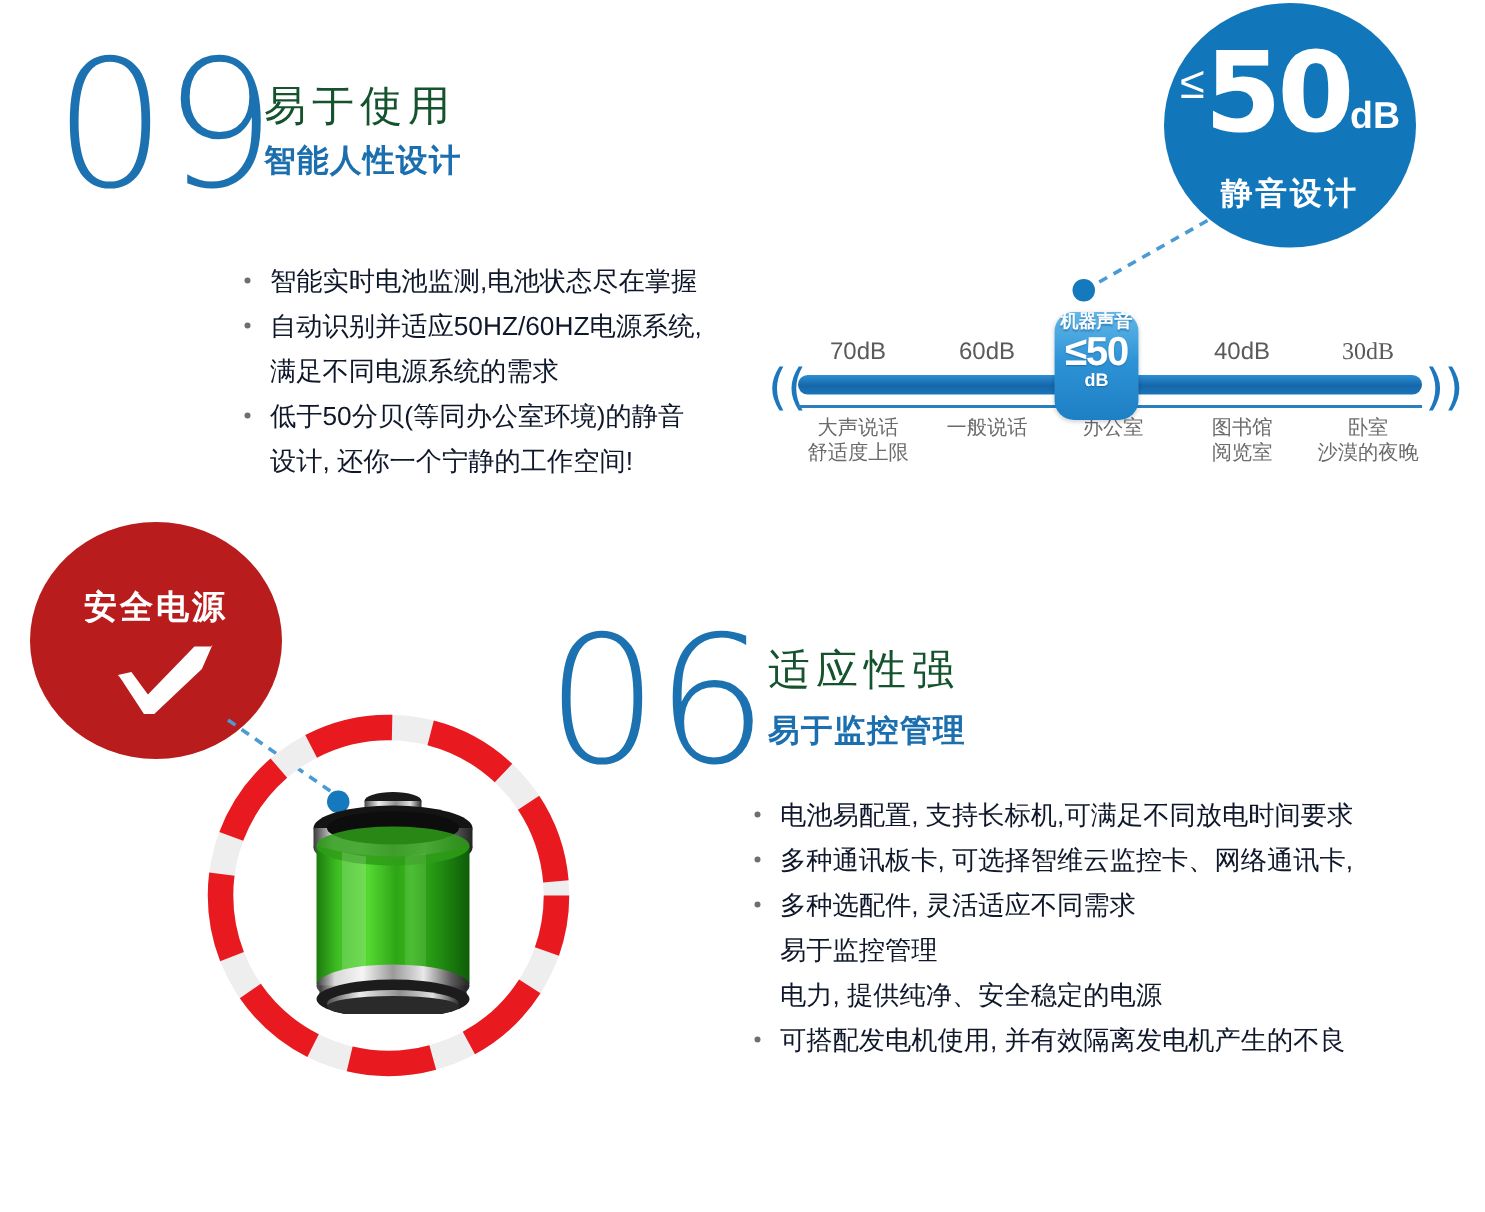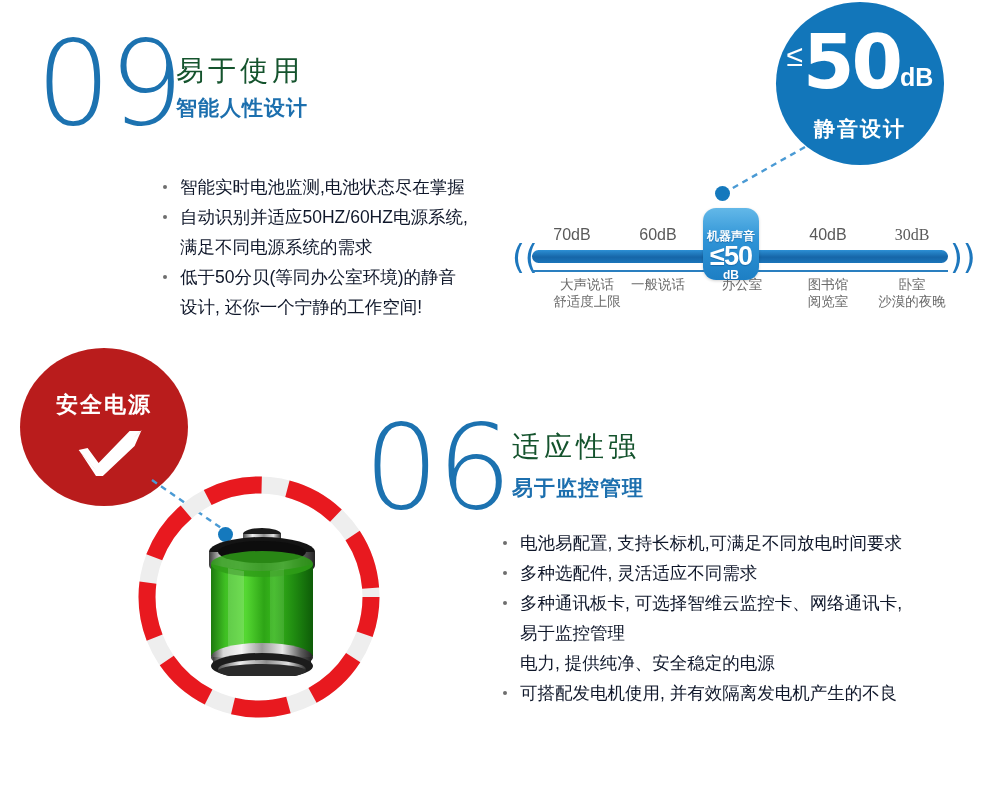--- a/index.html
+++ b/index.html
@@ -207,21 +207,21 @@
     border-radius:13px;
     background:linear-gradient(180deg,#63b8e8 0%,#2e93d6 45%,#1d7fc4 100%);
     box-shadow:0 1px 3px rgba(0,0,0,.18);
     text-align:center;
     color:#ffffff;
   }
   #badge .b-top{
     font-size:12px;
     font-weight:700;
     letter-spacing:0px;
-    padding-top:22px;
+    padding-top:0;
     line-height:13px;
     text-shadow:0 1px 1px rgba(0,60,120,.4);
   }
   #badge .b-mid{
     font-size:27px;
     font-weight:700;
     line-height:26px;
     letter-spacing:-1px;
     text-shadow:0 1px 1px rgba(0,60,120,.4);
   }
@@ -275,21 +275,21 @@
     <div class="wave" id="wave-r">))</div>
 
     <div id="scale-bar"></div>
     <div id="scale-underline"></div>
 
     <div class="tick-val" style="left:12px;width:100px;">70dB</div>
     <div class="tick-val" style="left:98px;width:100px;">60dB</div>
     <div class="tick-val" style="left:268px;width:100px;">40dB</div>
     <div class="tick-val" style="left:352px;width:100px;font-family:Liberation Serif, serif;">30dB</div>
 
-    <div class="tick-lab" style="left:27px;width:100px;font-family:Liberation Serif, serif;">
+    <div class="tick-lab" style="left:12px;width:100px;font-family:Liberation Serif, serif;">
       <div>大声说话</div>
       <div>舒适度上限</div>
     </div>
     <div class="tick-lab" style="left:98px;width:100px;">
       <div>一般说话</div>
     </div>
     <div class="tick-lab" style="left:182px;width:100px;">
       <div>办公室</div>
     </div>
     <div class="tick-lab" style="left:268px;width:100px;">
@@ -307,22 +307,22 @@
       <div class="b-bot">dB</div>
     </div>
   </div>
 
   <div class="bignum" id="num-06">06</div>
   <div class="sec-title" id="t06">适应性强</div>
   <div class="sec-sub" id="s06">易于监控管理</div>
 
   <div class="bullets" id="list06">
     <div class="bl">电池易配置, 支持长标机,可满足不同放电时间要求</div>
+    <div class="bl">多种通讯板卡, 可选择智维云监控卡、网络通讯卡,</div>
     <div class="bl">多种选配件, 灵活适应不同需求</div>
-    <div class="bl">多种通讯板卡, 可选择智维云监控卡、网络通讯卡,</div>
     <div class="bl cont">易于监控管理</div>
     <div class="bl cont">电力, 提供纯净、安全稳定的电源</div>
     <div class="bl">可搭配发电机使用, 并有效隔离发电机产生的不良</div>
   </div>
 
   <div class="blue-circle" id="circle-safe">
     <div class="safe-cap">安全电源</div>
     <svg class="check" viewBox="0 0 66 48">
       <path d="M2 23 L20 44 L64 2 L57 18 L21 52 Z" fill="#ffffff"></path>
       <path d="M1 22 L21 46 L63 3 L52 3 L21 35 L10 20 Z" fill="#ffffff"></path>

